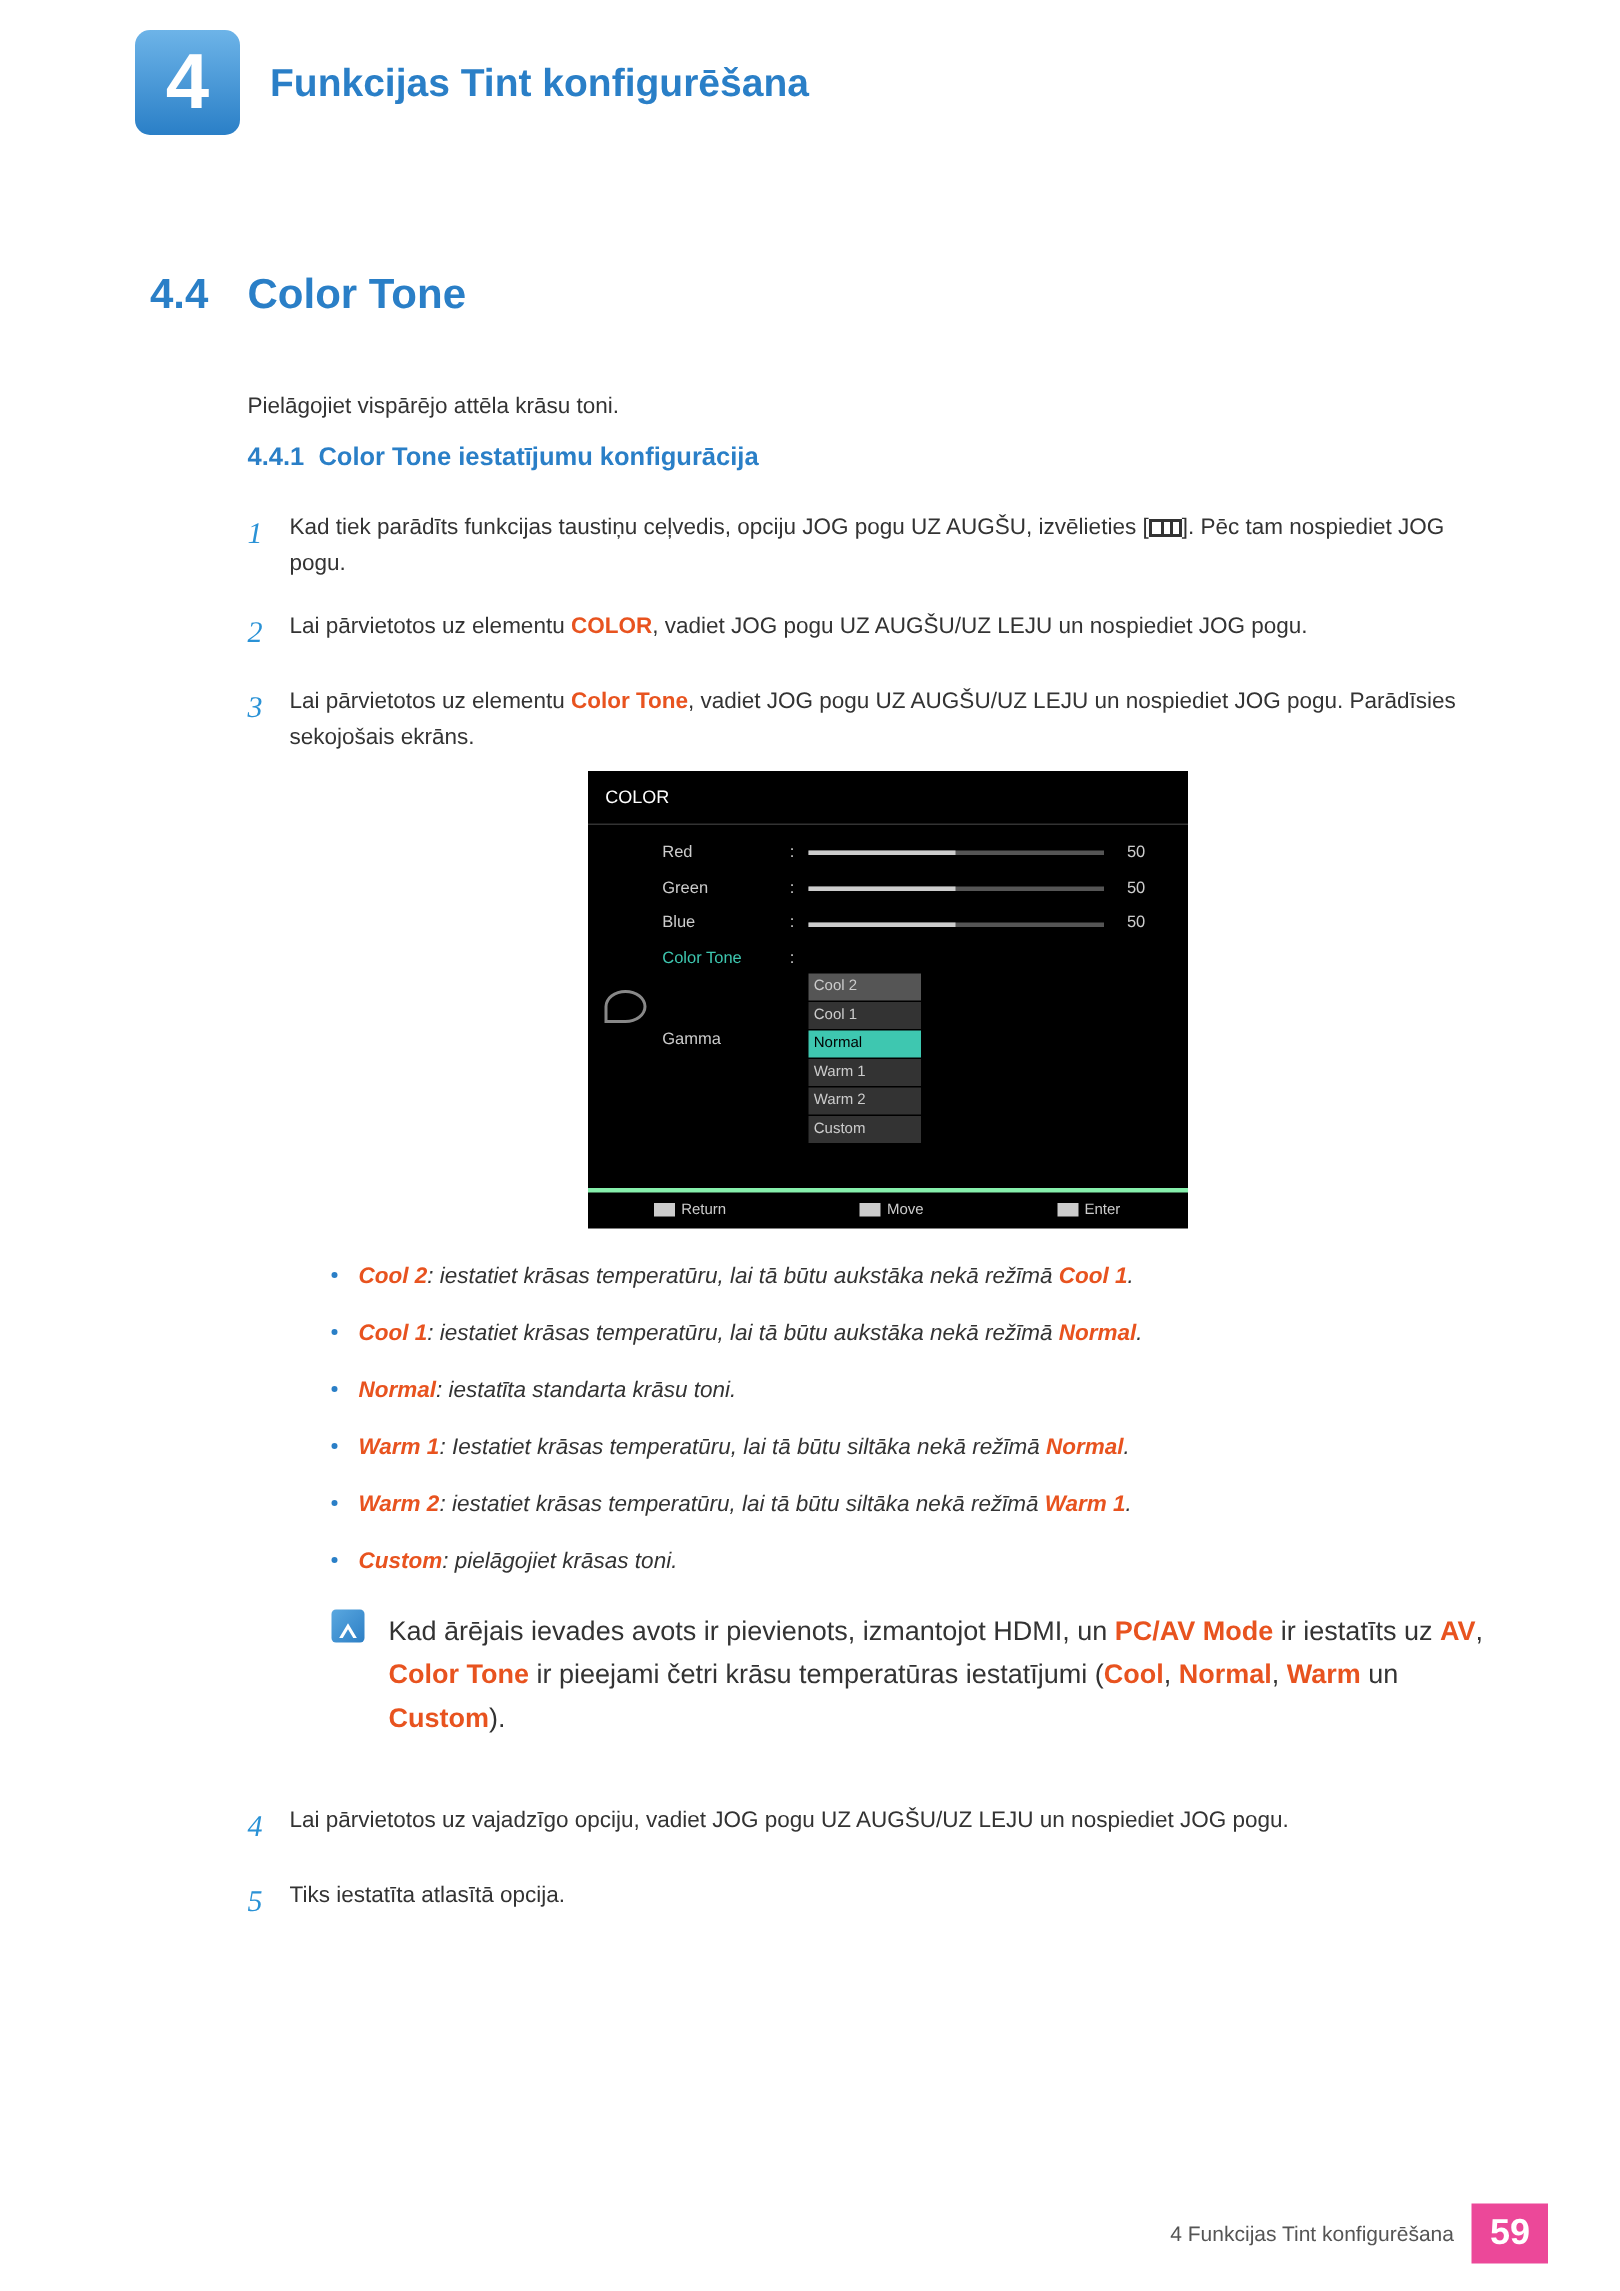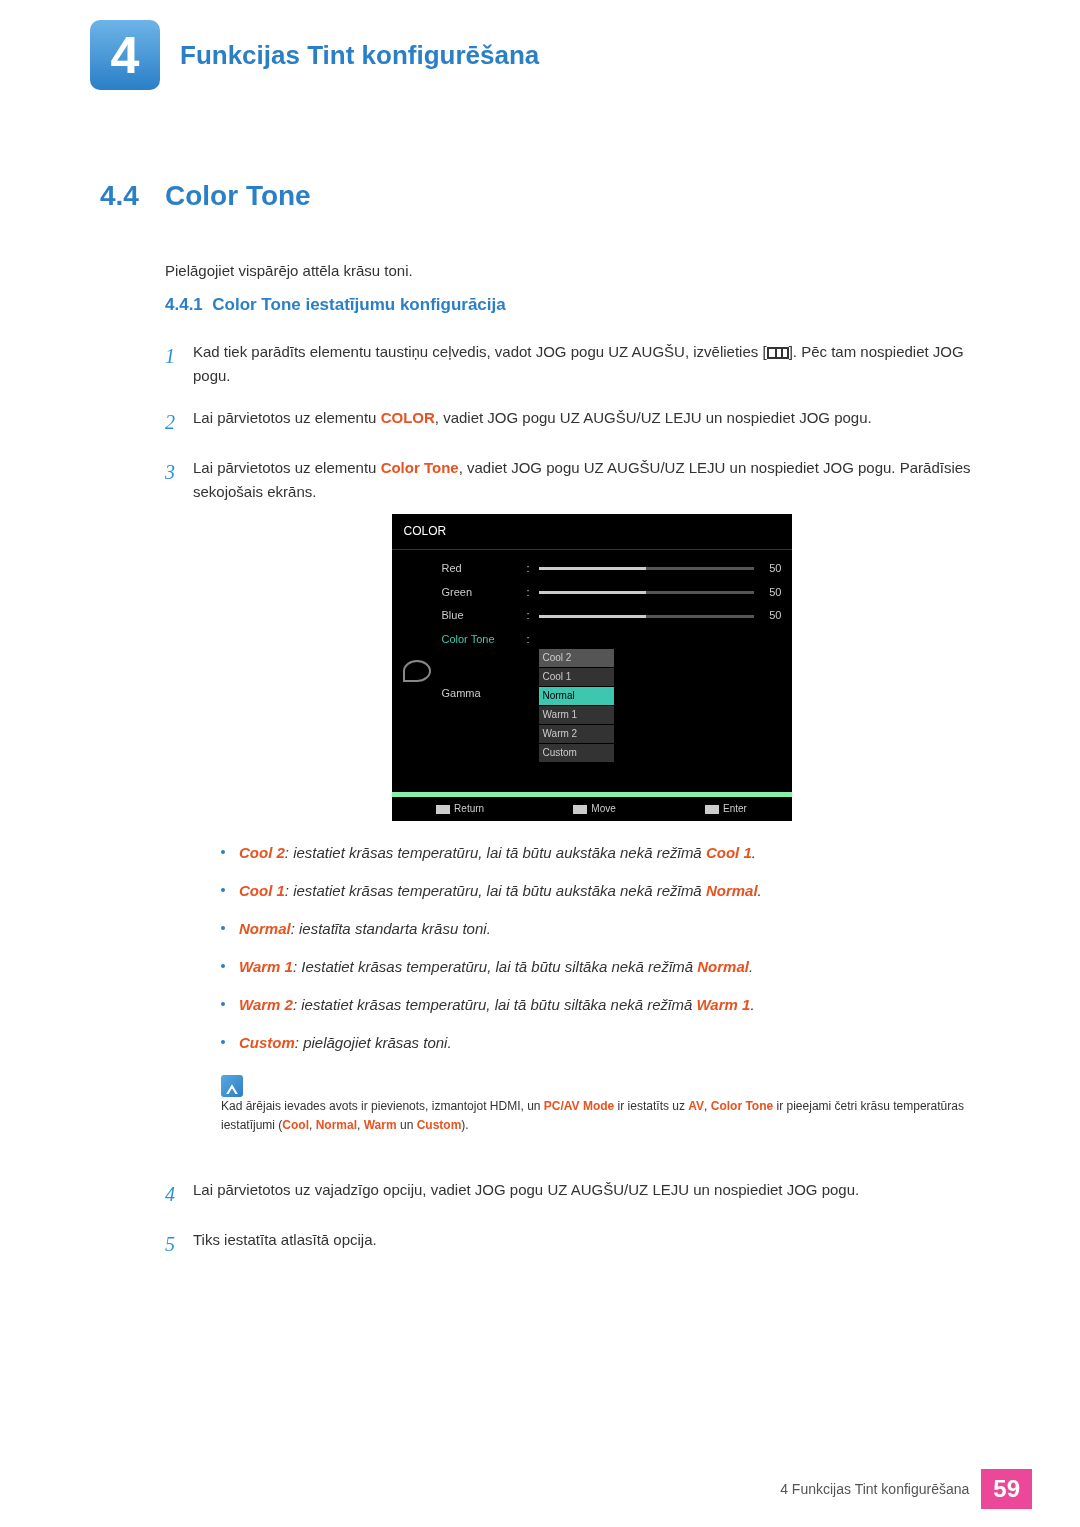--- a/index.html
+++ b/index.html
@@ -118,21 +118,21 @@
     display: flex;
     align-items: center;
     justify-content: center;
   }
   .palette-icon {
     width: 28px; height: 22px;
     border: 2px solid #888;
     border-radius: 50% 50% 50% 0;
     position: relative;
   }
-  .osd-rows { flex: 1; padding: 10px 10px 6px 0; }
+  .osd-rows { flex: 1; padding: 10px 28px 6px 0; }
   .osd-row { display: flex; align-items: center; margin-bottom: 6px; }
   .osd-label { width: 85px; }
   .osd-label.sel { color: #3ec7b0; }
   .osd-colon { width: 12px; }
   .osd-slider {
     flex: 1;
     height: 3px;
     background: #555;
     position: relative;
   }
@@ -151,21 +151,21 @@
     font-size: 10px;
     background: #333;
     color: #ccc;
     margin-bottom: 1px;
   }
   .osd-opt.first{ background:#555; }
   .osd-opt.hl { background: #3ec7b0; color: #000; }
   .osd-footer {
     display: flex;
     justify-content: space-around;
-    border-top: 5px solid #86efac;
+    border-top: 3px solid #86efac;
     padding: 4px 0 0 0;
     font-size: 10px;
     color: #ccc;
   }
   .osd-footer span::before {
     content:"";
     display:inline-block;
     width:14px;height:9px;
     background:#ccc;
     margin-right:4px;
@@ -184,24 +184,23 @@
     width: 4px; height: 4px;
     background: #2a7fc7;
     border-radius: 50%;
     margin: 9px 14px 0 0;
     flex-shrink: 0;
   }
   .opt { color: #e8531f; font-weight: bold; }
   .note {
     display: flex;
     margin: 0 0 24px 93px;
-    font-size: 12px;
+    font-size: 18px;
     color: #333;
     line-height: 1.6;
-    flex-direction: column;
   }
   .note-icon {
     width: 22px; height: 22px;
     background: linear-gradient(135deg,#5aa8e0,#2d7fc5);
     border-radius: 3px;
     margin-right: 16px;
     flex-shrink: 0;
     position: relative;
   }
   .note-icon::after{
@@ -249,21 +248,21 @@
 
   <p class="intro">Pielāgojiet vispārējo attēla krāsu toni.</p>
 
   <p class="subsec">
     <span>4.4.1</span>&nbsp;&nbsp;<span>Color Tone iestatījumu konfigurācija</span>
   </p>
 
   <div class="step">
     <div class="step-num">1</div>
     <div class="step-body">
-      <span>Kad tiek parādīts elementu taustiņu ceļvedis, vadot JOG pogu UZ AUGŠU, izvēlieties [</span><span class="menu-icon"></span><span>]. Pēc tam nospiediet JOG pogu.</span>
+      <span>Kad tiek parādīts funkcijas taustiņu ceļvedis, opciju JOG pogu UZ AUGŠU, izvēlieties [</span><span class="menu-icon"></span><span>]. Pēc tam nospiediet JOG pogu.</span>
     </div>
   </div>
 
   <div class="step">
     <div class="step-num">2</div>
     <div class="step-body">
       <span>Lai pārvietotos uz elementu </span><span class="kw-color">COLOR</span><span>, vadiet JOG pogu UZ AUGŠU/UZ LEJU un nospiediet JOG pogu.</span>
     </div>
   </div>
 

